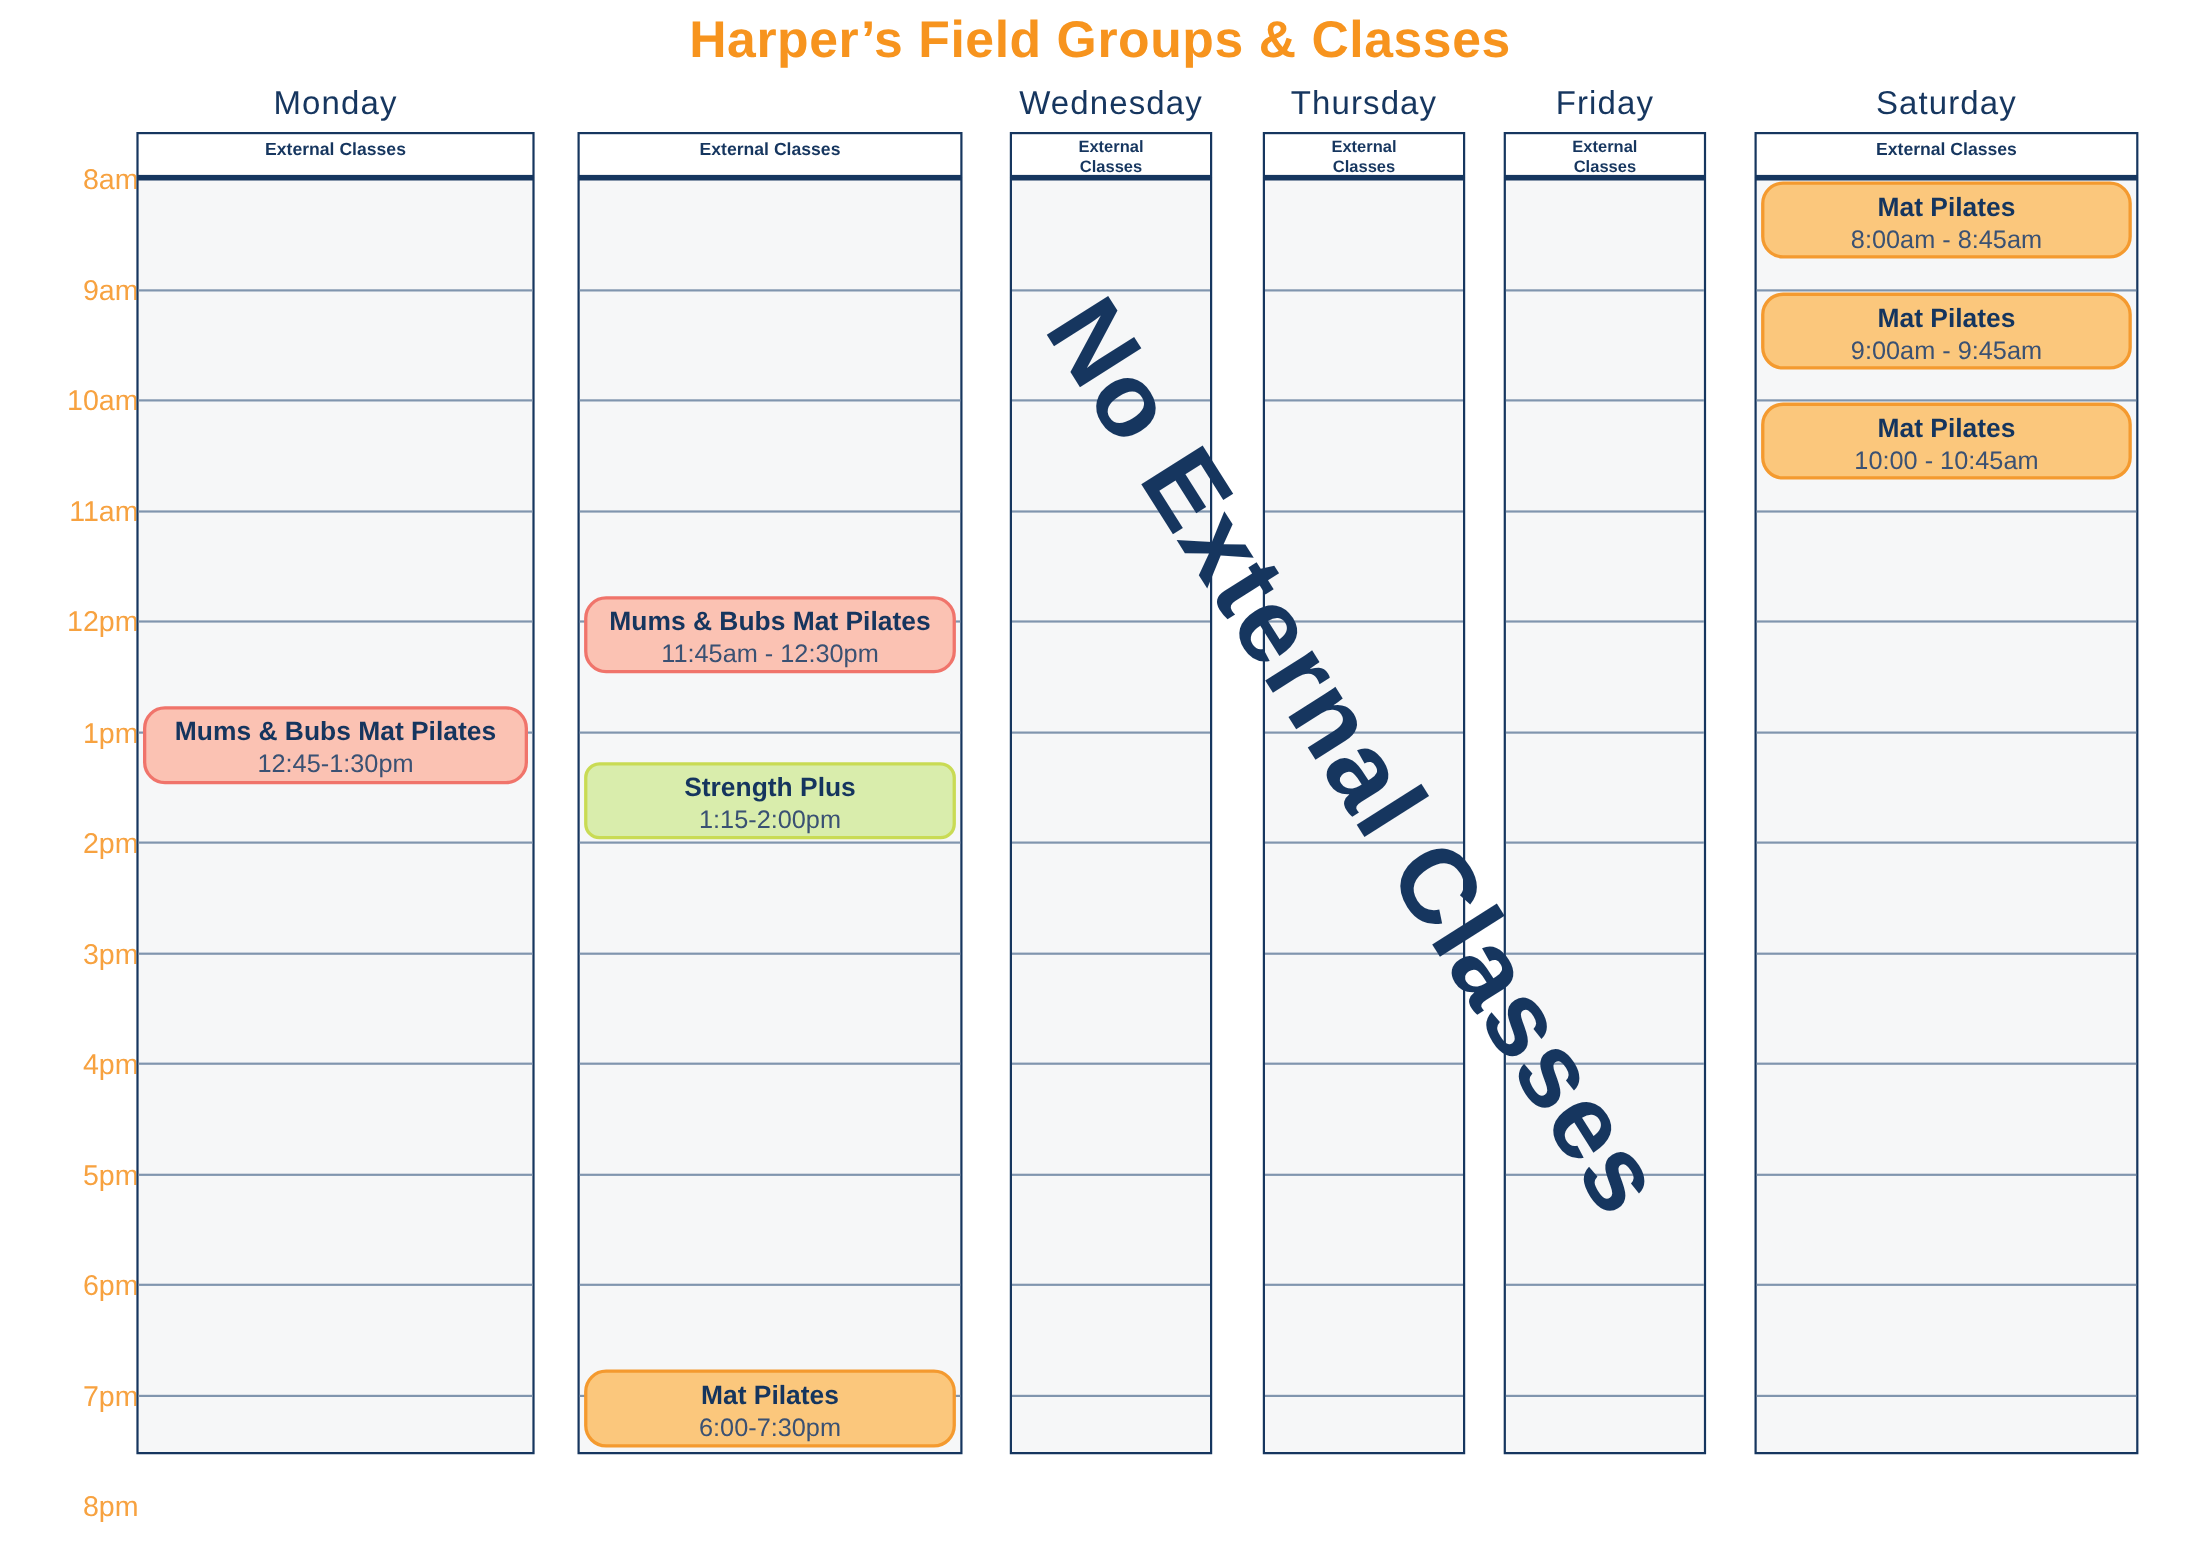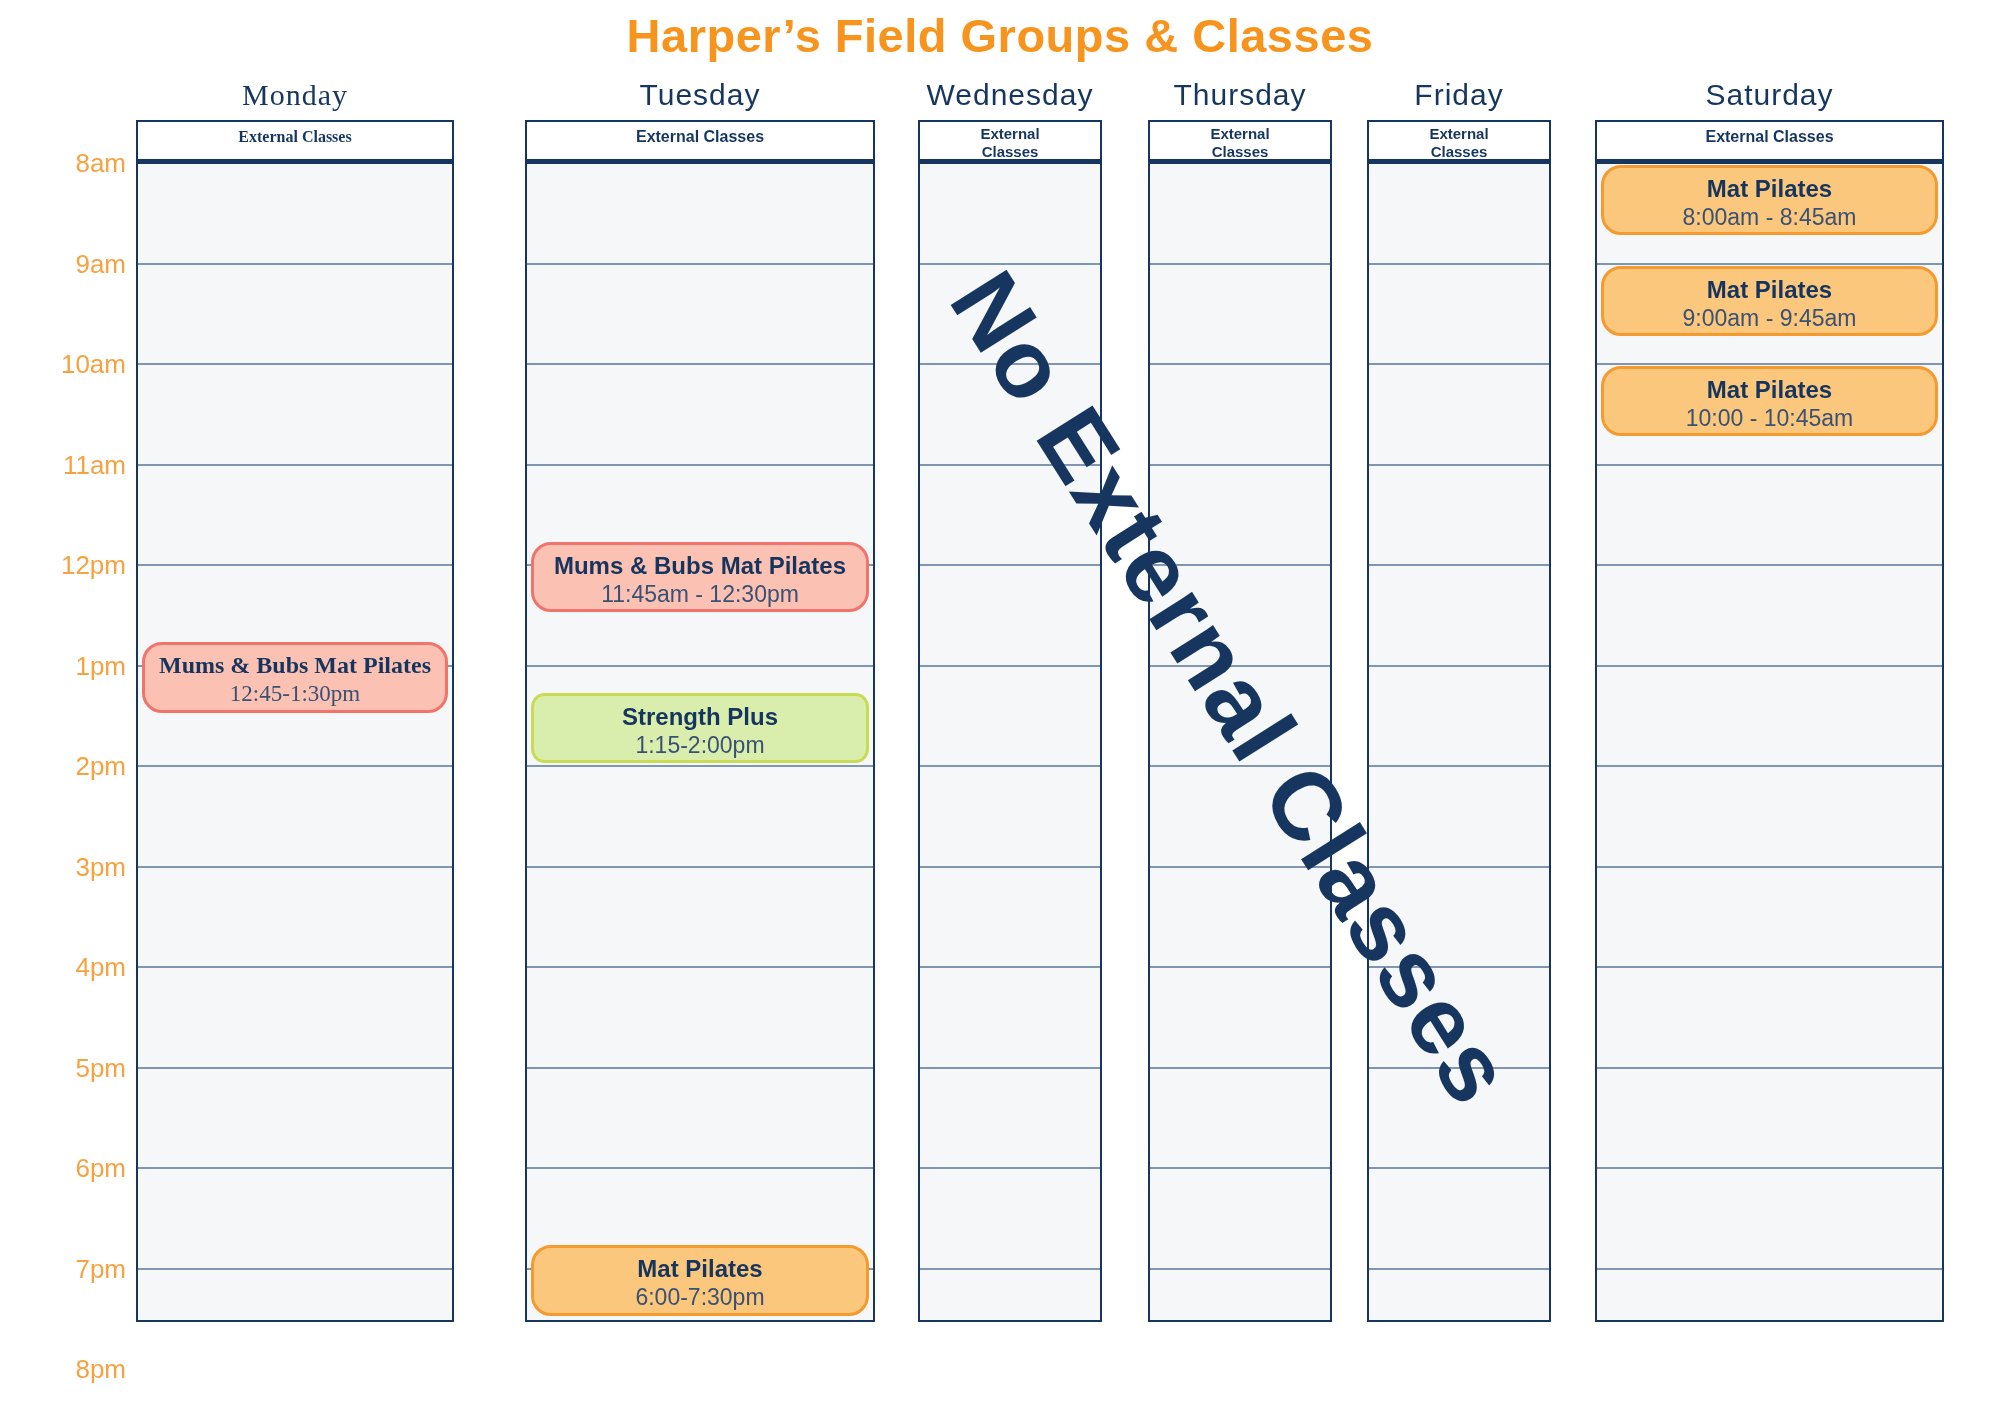--- a/index.html
+++ b/index.html
@@ -87,21 +87,21 @@
     <div class="time-label" style="top: 751px;">2pm</div>
     <div class="time-label" style="top: 851.5px;">3pm</div>
     <div class="time-label" style="top: 952px;">4pm</div>
     <div class="time-label" style="top: 1052.5px;">5pm</div>
     <div class="time-label" style="top: 1153px;">6pm</div>
     <div class="time-label" style="top: 1253.5px;">7pm</div>
     <div class="time-label" style="top: 1354px;">8pm</div>
   </div>
 
 <div id="schedule-grid">
-    <div class="day-col" style="left: 136px; width: 318px; font-family: Liberation Serif, serif;">
+    <div class="day-col" style="left: 124px; width: 362px;">
       <div class="day-name">Monday</div>
       <div class="col-header"><span>External Classes</span></div>
       <div class="col-body">
         <div class="hour-line" style="top: 98.5px;"></div>
         <div class="hour-line" style="top: 199px;"></div>
         <div class="hour-line" style="top: 299.5px;"></div>
         <div class="hour-line" style="top: 400px;"></div>
         <div class="hour-line" style="top: 500.5px;"></div>
         <div class="hour-line" style="top: 601px;"></div>
         <div class="hour-line" style="top: 701.5px;"></div>
@@ -109,21 +109,20 @@
         <div class="hour-line" style="top: 902.5px;"></div>
         <div class="hour-line" style="top: 1003px;"></div>
         <div class="hour-line" style="top: 1103.5px;"></div>
         <div class="event" style="top: 478.375px; height: 70.375px; background: rgb(251, 194, 179); border-color: rgb(240, 116, 107);">
           <div class="ev-title">Mums &amp; Bubs Mat Pilates</div>
           <div class="ev-time">12:45-1:30pm</div>
         </div>
       </div>
     </div>
     <div class="day-col" style="left: 525px; width: 350px;">
-      <div class="day-name">Tuesday</div>
       <div class="col-header"><span>External Classes</span></div>
       <div class="col-body">
         <div class="hour-line" style="top: 98.5px;"></div>
         <div class="hour-line" style="top: 199px;"></div>
         <div class="hour-line" style="top: 299.5px;"></div>
         <div class="hour-line" style="top: 400px;"></div>
         <div class="hour-line" style="top: 500.5px;"></div>
         <div class="hour-line" style="top: 601px;"></div>
         <div class="hour-line" style="top: 701.5px;"></div>
         <div class="hour-line" style="top: 802px;"></div>

